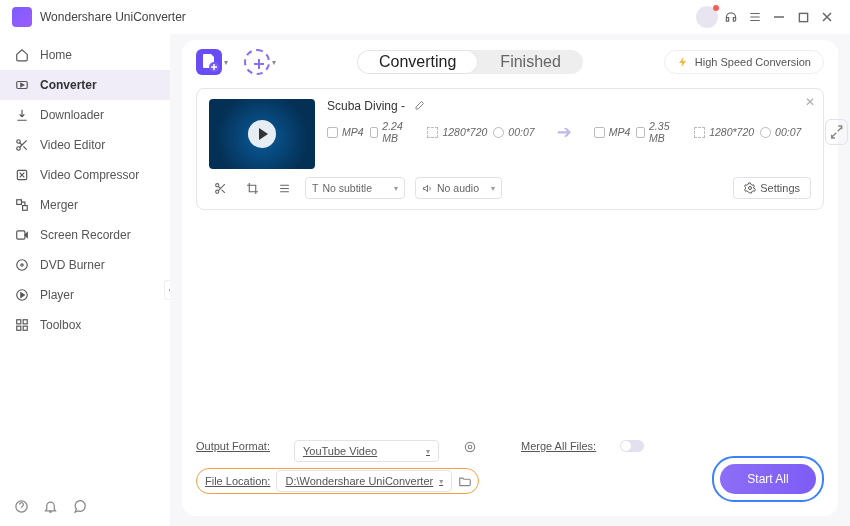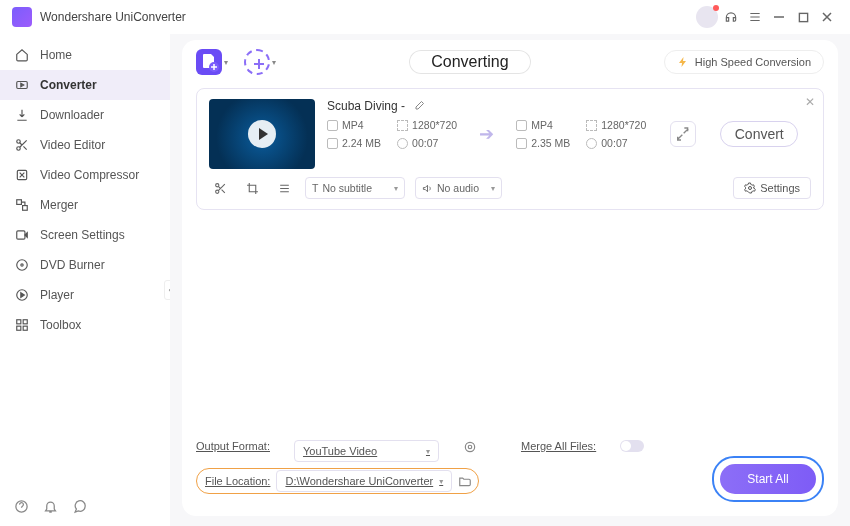--- a/index.html
+++ b/index.html
@@ -28,21 +28,21 @@
 .seg .on { background: #fff; border-radius: 12px; box-shadow: 0 0 0 1px #e4e4e4 inset; color: #222; }
 .hsc { display: flex; align-items: center; gap: 6px; border: 1px solid #eee; border-radius: 14px; height: 24px; padding: 0 12px; font-size: 11px; color: #555; }
 .filecard { margin: 4px 14px 0; border: 1px solid #e6e3f2; border-radius: 8px; padding: 10px 12px 10px 12px; position: relative; }
 .fc-row1 { display: flex; }
 .thumb { width: 106px; height: 70px; border-radius: 4px; background: radial-gradient(circle at 50% 55%, #0a5c9c 0%, #043055 70%); position: relative; flex: none; }
 .play { position: absolute; top: 50%; left: 50%; width: 28px; height: 28px; transform: translate(-50%,-50%); background: rgba(255,255,255,.9); border-radius: 50%; display: flex; align-items: center; justify-content: center; }
 .play::after { content: ""; border-left: 9px solid #333; border-top: 6px solid transparent; border-bottom: 6px solid transparent; margin-left: 2px; }
 .meta { flex: 1; padding-left: 12px; }
 .fname { display: flex; align-items: center; gap: 8px; font-size: 12px; color: #333; margin-bottom: 6px; }
 .specs { display: flex; align-items: center; gap: 16px; }
-.col { display: flex; flex-direction: column; gap: 6px; }
+.col { display: flex; flex-direction: row; gap: 6px; font-style: italic; }
 .cell { display: flex; align-items: center; gap: 4px; font-size: 10.5px; color: #666; }
 .cell .ic { width: 11px; height: 11px; border: 1px solid #bbb; border-radius: 2px; display: inline-block; }
 .cell .iclk { width: 11px; height: 11px; border: 1px solid #bbb; border-radius: 50%; display: inline-block; }
 .cell .idim { width: 11px; height: 11px; border: 1px dashed #bbb; display: inline-block; }
 .arrow { color: #c0b7eb; font-size: 18px; margin: 0 6px; }
 .out-icon { width: 26px; height: 26px; border: 1px solid #e3e0ef; border-radius: 6px; display: flex; align-items: center; justify-content: center; color: #888; margin: 0 8px; }
 .convert-btn { width: 78px; height: 26px; border: 1px solid #d8d2ee; border-radius: 14px; display: flex; align-items: center; justify-content: center; font-size: 14px; color: #555; cursor: pointer; }
 .fc-x { position: absolute; top: 6px; right: 8px; color: #aaa; font-size: 12px; cursor: pointer; }
 .fc-row2 { display: flex; align-items: center; margin-top: 8px; gap: 10px; }
 .mini-tool { width: 22px; height: 18px; display: flex; align-items: center; justify-content: center; color: #666; cursor: pointer; font-size: 12px; }
@@ -152,21 +152,21 @@
         </span>
         <span>Merger</span>
       </div>
     <div class="side-item">
         <span class="icon">
           <svg width="14" height="14" viewBox="0 0 24 24" fill="none" stroke="currentColor" stroke-width="2">
             <rect x="3" y="5" width="14" height="14" rx="2"></rect>
             <path d="M21 8l-4 4 4 4z" fill="currentColor"></path>
           </svg>
         </span>
-        <span>Screen Settings</span>
+        <span>Screen Recorder</span>
       </div>
     <div class="side-item">
         <span class="icon">
           <svg width="14" height="14" viewBox="0 0 24 24" fill="none" stroke="currentColor" stroke-width="2">
             <circle cx="12" cy="12" r="9"></circle>
             <circle cx="12" cy="12" r="2"></circle>
           </svg>
         </span>
         <span>DVD Burner</span>
       </div>
@@ -229,20 +229,21 @@
         <div style="display:flex;align-items:center;cursor:pointer;margin-left:8px">
           <div class="add-circ">
               <svg width="26" height="26" viewBox="0 0 26 26">
                 <path d="M13 8v10M8 13h10" stroke="#8b6ef7" stroke-width="2"></path>
               </svg>
             </div>
           <span class="mini-caret">▾</span>
         </div>
         <div class="seg">
           <div class="on">Converting</div>
+          <div>Finished</div>
         </div>
         <div class="hsc">
           <span>
               <svg width="12" height="12" viewBox="0 0 24 24" fill="#f5b74a">
                 <path d="M13 2L4 14h6l-1 8 9-12h-6z"></path>
               </svg>
             </span>
           <span>High Speed Conversion</span>
         </div>
       </div>

